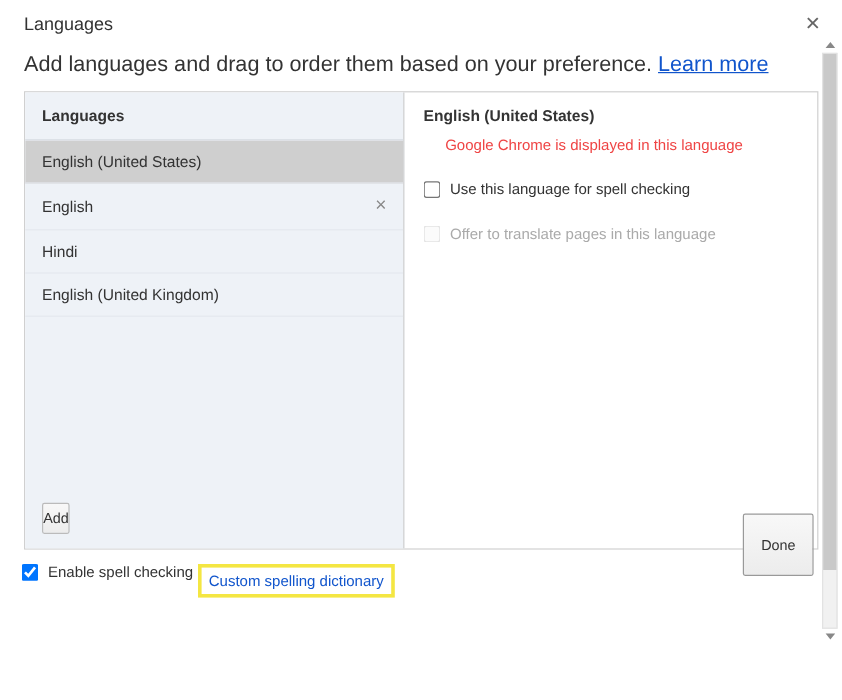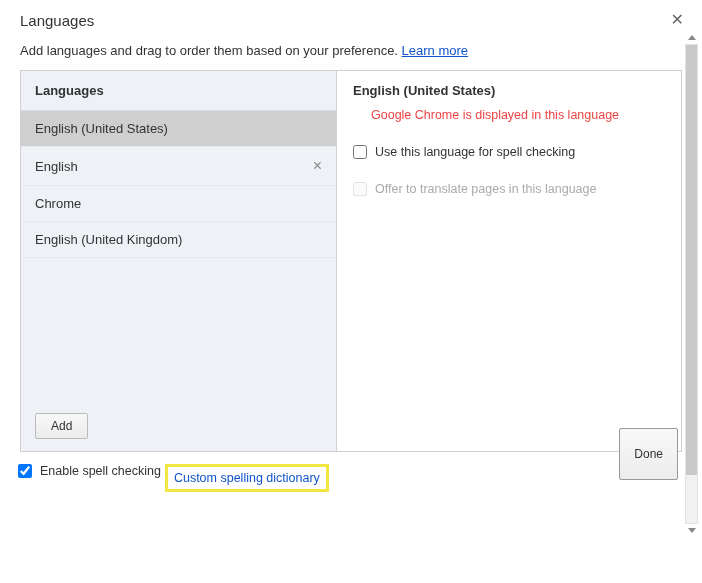--- a/index.html
+++ b/index.html
@@ -29,21 +29,21 @@
       top: 10px;
       right: 18px;
       font-size: 16px;
       color: #666;
       cursor: pointer;
       background: none;
       border: none;
     }
     .subtext {
       padding: 6px 20px 12px 20px;
-      font-size: 13px;
+      font-size: 18px;
       color: #333;
     }
     .subtext a {
       color: #1155cc;
       text-decoration: underline;
     }
     .content-area {
       position: relative;
       margin: 0 20px 0 20px;
     }
@@ -90,21 +90,21 @@
       font-size: 16px;
       cursor: pointer;
     }
     .add-section {
       padding: 12px 14px;
     }
     .add-btn {
       background: linear-gradient(#f8f8f8, #ececec);
       border: 1px solid #bbb;
       border-radius: 2px;
-      padding: 5px 15px;
+      padding: 5px 0;
       font-size: 12px;
       color: #333;
       cursor: pointer;
     }
     .right-panel {
       flex: 1;
       padding: 12px 16px;
     }
     .right-header {
       font-weight: bold;
@@ -220,21 +220,21 @@
         <div class="left-header">Languages</div>
         <div class="lang-list">
           <div class="lang-item selected">
             <span>English (United States)</span>
           </div>
           <div class="lang-item">
             <span>English</span>
             <span class="remove">×</span>
           </div>
           <div class="lang-item">
-            <span>Chrome</span>
+            <span>Hindi</span>
           </div>
           <div class="lang-item">
             <span>English (United Kingdom)</span>
           </div>
         </div>
         <div class="add-section">
           <button class="add-btn">Add</button>
         </div>
       </div>
       <div class="right-panel">

